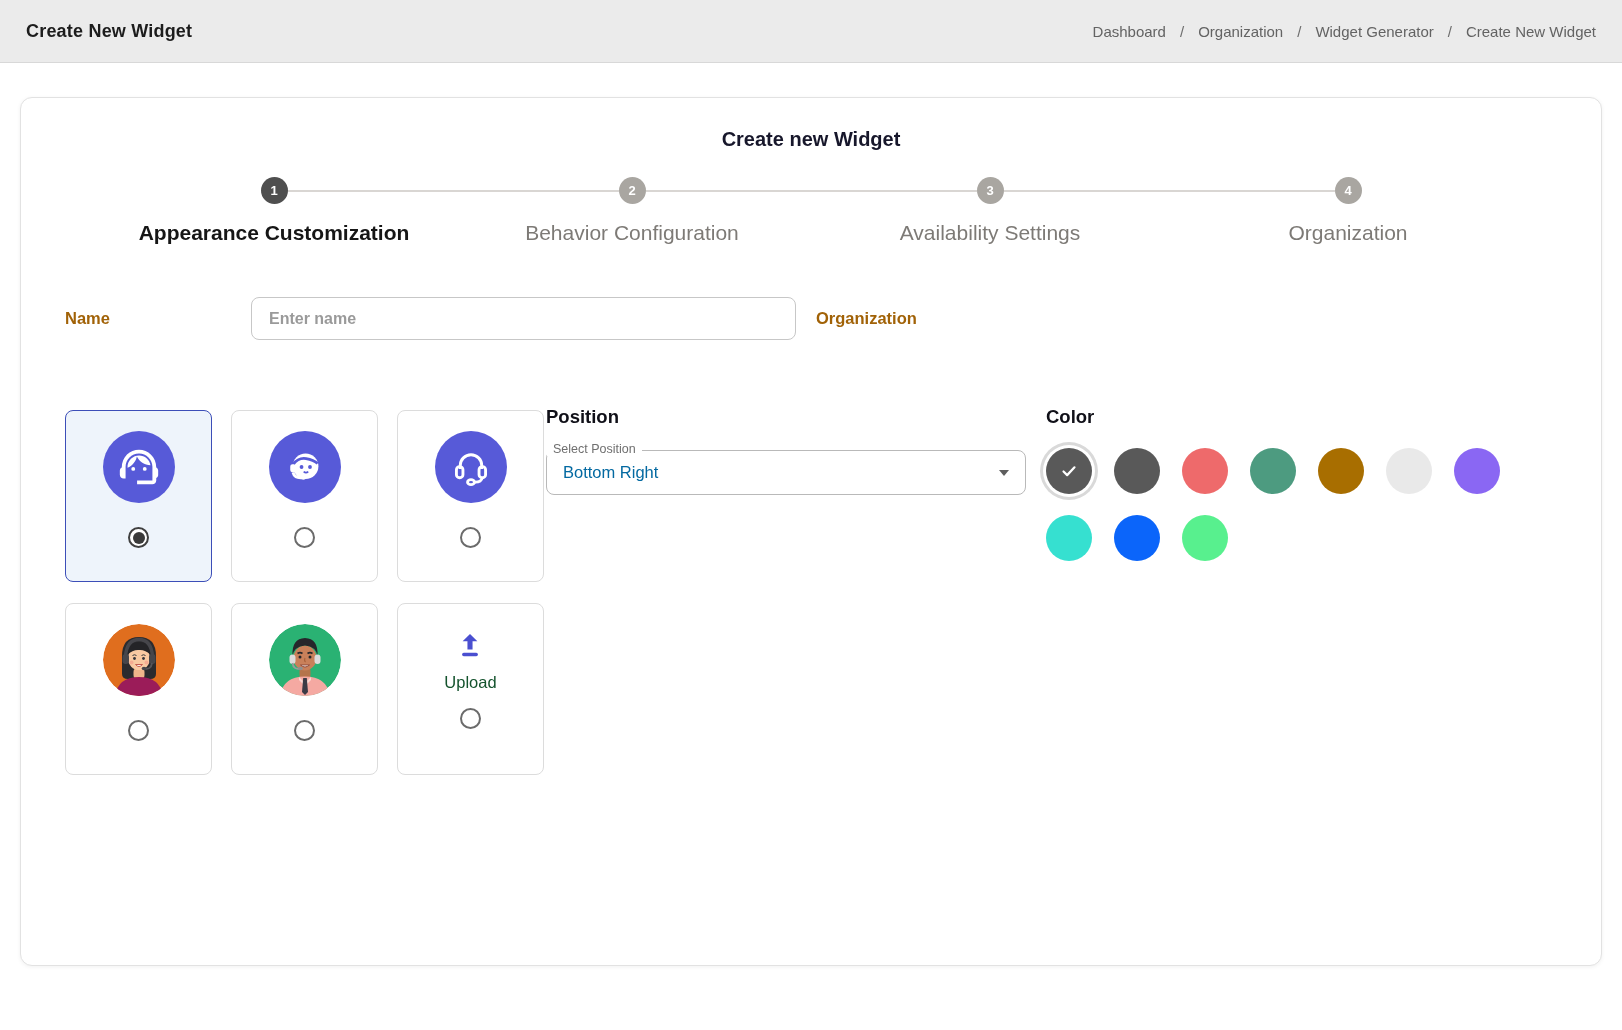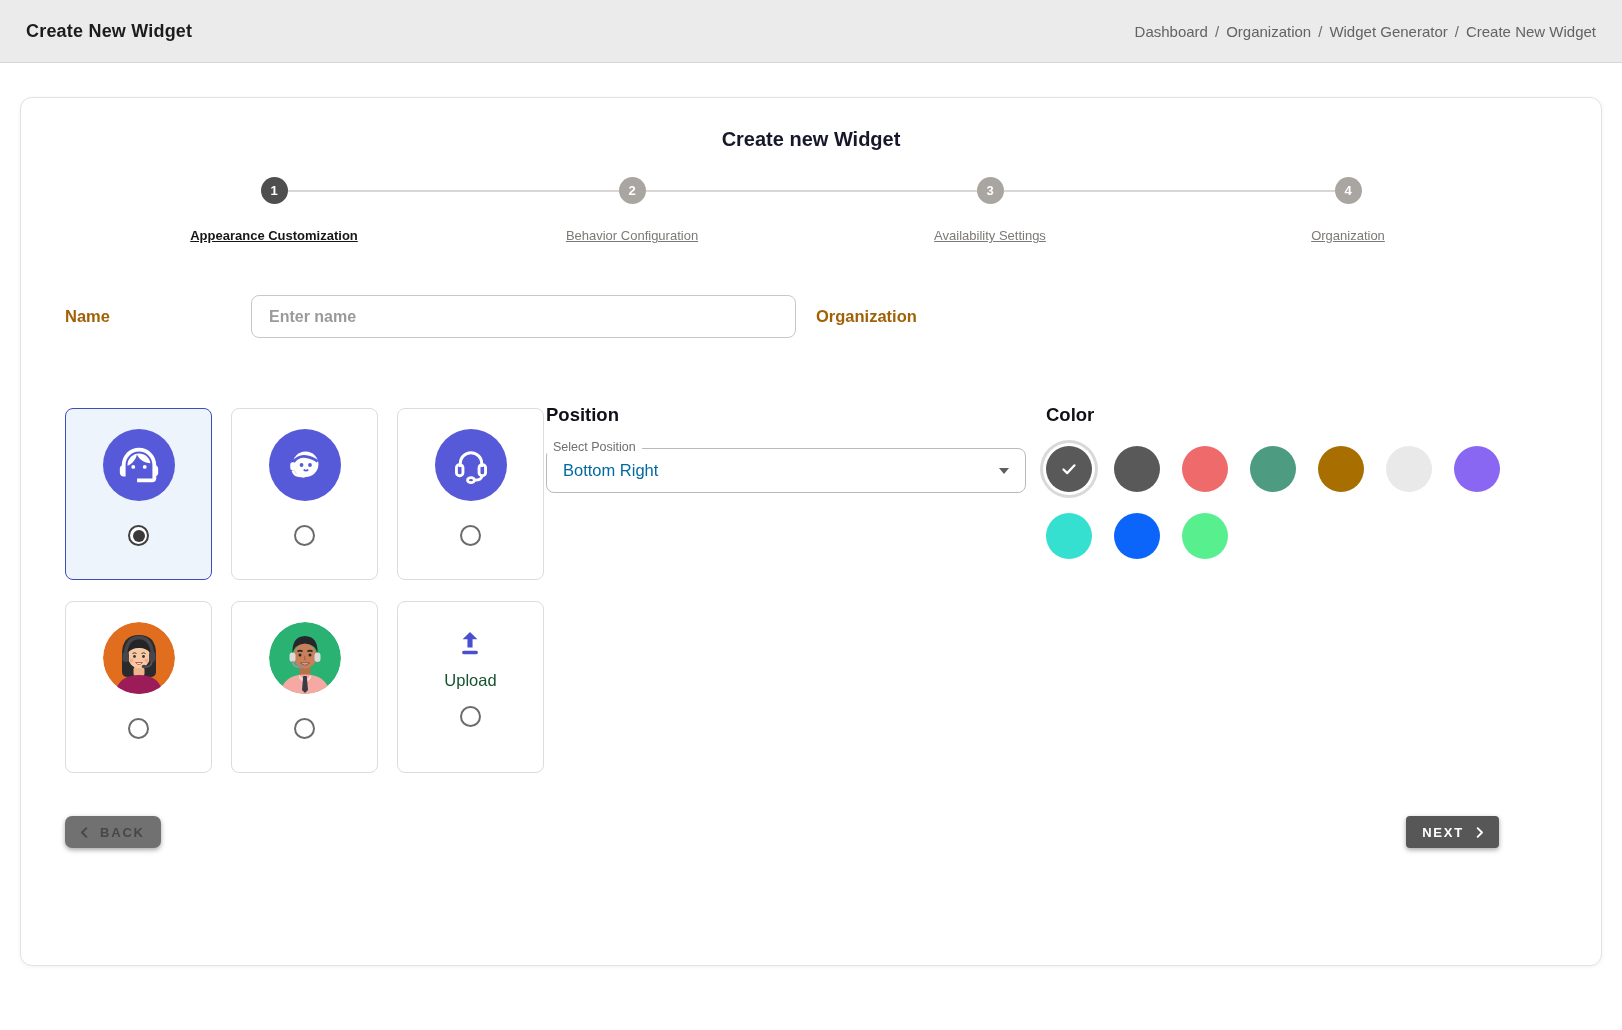--- a/index.html
+++ b/index.html
@@ -8,21 +8,21 @@
     font-family: "Liberation Sans", sans-serif;
     background:#ffffff; color:#1e1e1e; overflow:hidden;
   }
   
   .topbar {
     height:63px; background:#ebebeb; border-bottom:1px solid #d8d8d8;
     display:flex; align-items:center; justify-content:space-between;
     padding:0 26px;
   }
   .page-title { font-size:18px; font-weight:700; color:#1c1c1c; letter-spacing:.2px; }
-  .breadcrumb { display:flex; align-items:center; gap:7px; font-size:15px; color:#636363; }
+  .breadcrumb { display:flex; align-items:center; gap:14px; font-size:15px; color:#636363; }
   .breadcrumb .crumb { cursor:pointer; }
   .breadcrumb .sep { color:#6d6d6d; }
   
   .card {
     margin:34px 20px 0 20px; width:1582px; height:869px;
     background:#fff; border:1px solid #e2e2e2; border-radius:12px;
     box-shadow:0 1px 4px rgba(0,0,0,.06);
     padding:30px 24px 0 24px; position:relative;
   }
   .card-title { text-align:center; font-size:20px; font-weight:700; color:#17172b; }
@@ -31,21 +31,21 @@
   .step { flex:1; display:flex; flex-direction:column; align-items:center; }
   .step-top { display:flex; align-items:center; width:100%; }
   .step-line { flex:1; height:2px; background:#d9d6d3; }
   .step-line.hidden { visibility:hidden; }
   .step-circle {
     width:27px; height:27px; border-radius:50%; flex:0 0 27px;
     display:flex; align-items:center; justify-content:center;
     background:#a9a6a1; color:#fff; font-size:13px; font-weight:600;
   }
   .step.active .step-circle { background:#4f4f4f; }
-  .step-label { margin-top:24px; font-size:13px; color:#7d7a76;text-decoration:underline; }
+  .step-label { margin-top:17px; font-size:21px; color:#7d7a76; }
   .step.active .step-label { color:#161616; font-weight:700; }
   
   .form-row { display:flex; align-items:center; margin:52px 0 0 20px; }
   .field-label { font-size:16.5px; font-weight:700; color:#a16207; }
   .label-name { flex:0 0 186px; }
   .name-input {
     flex:0 0 545px; height:43px; border:1px solid #c7c7c7; border-radius:8px;
     padding:0 17px; font-size:16px; color:#222; outline:none;
     font-family:"Liberation Sans", sans-serif;
     font-weight:bold;
@@ -340,29 +340,15 @@
           <button class="swatch" style="background: rgb(233, 233, 233);"></button>
           <button class="swatch" style="background: rgb(138, 103, 243);"></button>
           <button class="swatch" style="background: rgb(54, 224, 208);"></button>
           <button class="swatch" style="background: rgb(11, 101, 250);"></button>
           <button class="swatch" style="background: rgb(88, 240, 142);"></button>
         </div>
       </div>
 
     </div>
 
-    <div class="actions">
-      <button class="btn btn-back">
-        <svg viewBox="0 0 24 24" fill="none" stroke="#474747" stroke-width="3" stroke-linecap="round" stroke-linejoin="round">
-            <path d="M15 5l-7 7 7 7"></path>
-          </svg>
-        <span>BACK</span>
-      </button>
-      <button class="btn btn-next">
-        <span>NEXT</span>
-        <svg viewBox="0 0 24 24" fill="none" stroke="#ffffff" stroke-width="3" stroke-linecap="round" stroke-linejoin="round">
-            <path d="M9 5l7 7-7 7"></path>
-          </svg>
-      </button>
-    </div>
 
   </section>
 </main>
 
 </body></html>

